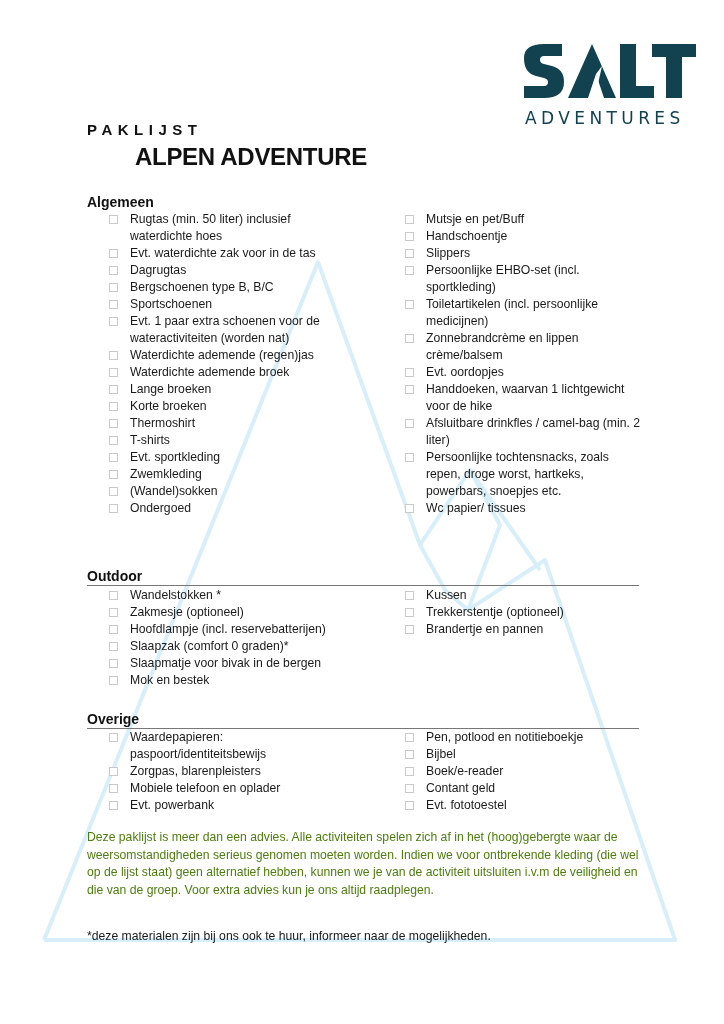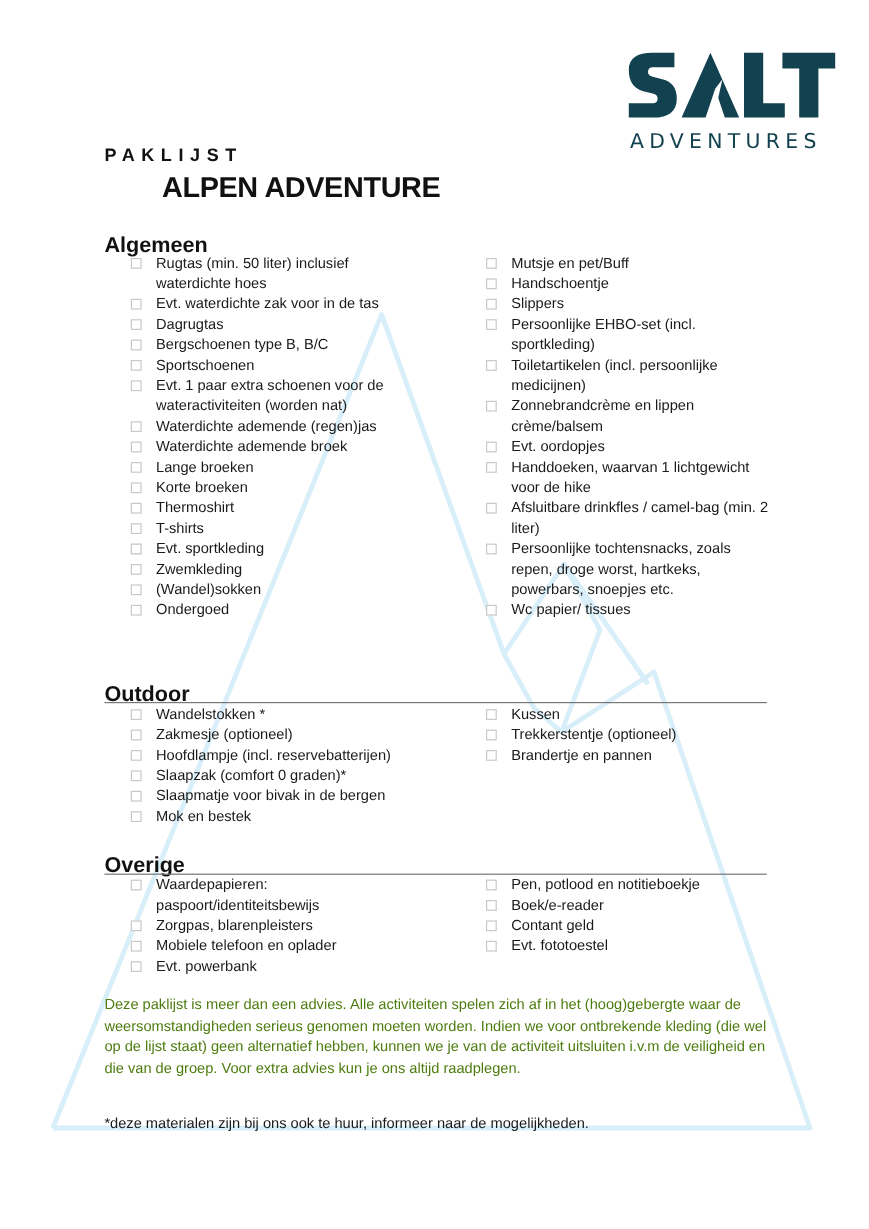--- a/index.html
+++ b/index.html
@@ -4,21 +4,21 @@
 <style>
   html, body { margin: 0; padding: 0; background: #ffffff; }
   body { width: 724px; height: 1024px; position: relative; overflow: hidden;
          font-family: "Liberation Sans", sans-serif; color: #1a1a1a; }
   .bg-mountains { position: absolute; left: 0; top: 0; width: 724px; height: 1024px; pointer-events: none; }
   .logo { position: absolute; left: 506px; top: 40px; width: 176px; height: 90px; margin-left: 16px; }
   .logo-sub { position: absolute; left: 3px; top: 68px; font-size: 17px; letter-spacing: 4.4px; color: #12424f;
               font-family: "DejaVu Sans", sans-serif; }
   .kicker { position: absolute; left: 87px; top: 121px; font-size: 15px; font-weight: bold; letter-spacing: 5.5px; color: #111; }
   .title { position: absolute; left: 87px; top: 143px; font-size: 24px; font-weight: bold; color: #111; letter-spacing: -0.3px; margin-left: 48px; }
-  .section-head { position: absolute; left: 87px; font-size: 18px; font-weight: bold; color: #111; text-align: right; }
+  .section-head { position: absolute; left: 87px; font-size: 14px; font-weight: bold; color: #111; text-align: right; }
   .rule { position: absolute; left: 87px; width: 552px; height: 1px; background: #777; }
   .col { position: absolute; font-size: 12.2px; line-height: 17px; color: #1a1a1a; }
   .item { position: relative; padding-left: 21px; }
   .box { position: absolute; left: 0; top: 4px; width: 7px; height: 7px; border: 1px solid #c9c9c9; background: #fff; }
   .note { position: absolute; left: 87px; top: 829px; width: 560px; font-size: 12.2px; line-height: 17.5px; color: #4d7c0f; }
   .footnote { position: absolute; left: 87px; top: 912px; font-size: 12.2px; color: #1a1a1a; margin-top: 17px; }
 </style>
 </head>
 <body>
 
@@ -105,19 +105,20 @@
 
 <div class="col" style="left:109px; top:729px; width:230px">
   <div class="item"><span class="box"></span><span>Waardepapieren: paspoort/identiteitsbewijs</span></div>
   <div class="item"><span class="box"></span><span>Zorgpas, blarenpleisters</span></div>
   <div class="item"><span class="box"></span><span>Mobiele telefoon en oplader</span></div>
   <div class="item"><span class="box"></span><span>Evt. powerbank</span></div>
 </div>
 
 <div class="col" style="left:405px; top:729px; width:240px">
   <div class="item"><span class="box"></span><span>Pen, potlood en notitieboekje</span></div>
+  <div class="item"><span class="box"></span><span>Bijbel</span></div>
   <div class="item"><span class="box"></span><span>Boek/e-reader</span></div>
   <div class="item"><span class="box"></span><span>Contant geld</span></div>
   <div class="item"><span class="box"></span><span>Evt. fototoestel</span></div>
 </div>
 
 <div class="note">Deze paklijst is meer dan een advies. Alle activiteiten spelen zich af in het (hoog)gebergte waar de weersomstandigheden serieus genomen moeten worden. Indien we voor ontbrekende  kleding (die wel op de lijst staat) geen alternatief hebben, kunnen we je van de activiteit uitsluiten i.v.m de veiligheid en die van de groep. Voor extra advies kun je ons altijd raadplegen.</div>
 <div class="footnote">*deze materialen zijn bij ons ook te huur, informeer naar de mogelijkheden.</div>
 
 </body></html>

